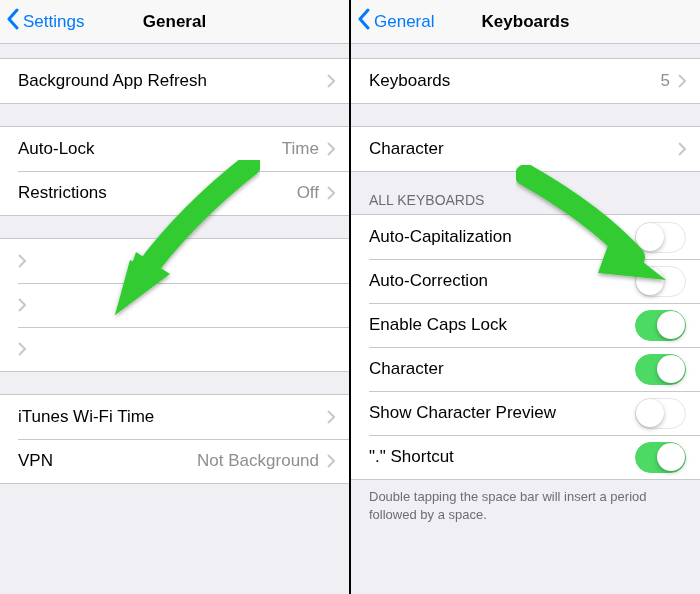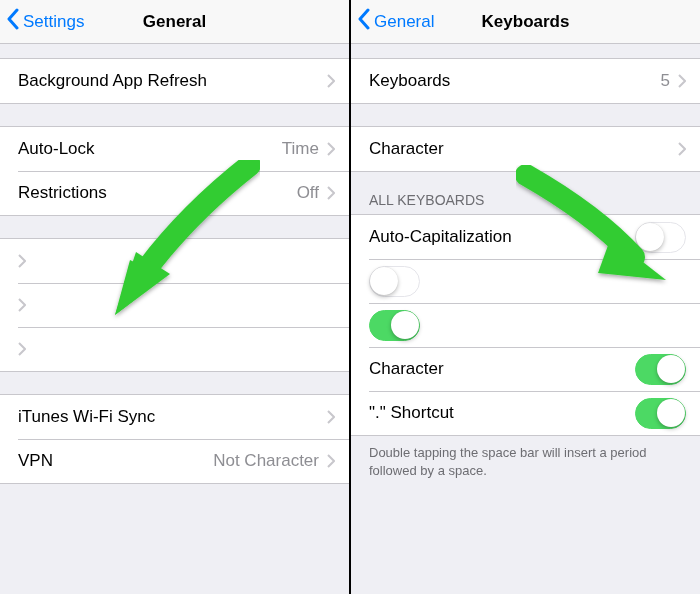--- a/index.html
+++ b/index.html
@@ -182,30 +182,30 @@
               <polyline points="1,1 7,7 1,13"></polyline>
             </svg>
           </span>
       </div>
     </div>
 
     <div class="spacer"></div>
 
     <div class="group">
       <div class="row">
-        <span class="label">iTunes Wi-Fi Sync</span>
+        <span class="label">iTunes Wi-Fi Time</span>
         <span class="chev">
             <svg viewBox="0 0 8 14" fill="none" stroke="currentColor" stroke-width="2">
               <polyline points="1,1 7,7 1,13"></polyline>
             </svg>
           </span>
       </div>
       <div class="row">
         <span class="label">VPN</span>
-        <span class="value">Not Character</span>
+        <span class="value">Not Background</span>
         <span class="chev">
             <svg viewBox="0 0 8 14" fill="none" stroke="currentColor" stroke-width="2">
               <polyline points="1,1 7,7 1,13"></polyline>
             </svg>
           </span>
       </div>
     </div>
 
     <div class="spacer"></div>
   </div>
@@ -269,32 +269,40 @@
     <div class="section-header" style="margin-top:14px">ALL KEYBOARDS</div>
 
     <div class="group">
       <div class="row">
         <span class="label">Auto-Capitalization</span>
         <span class="switch">
             <span class="knob"></span>
           </span>
       </div>
       <div class="row">
+        <span class="label">Auto-Correction</span>
         <span class="switch">
             <span class="knob"></span>
           </span>
       </div>
       <div class="row">
+        <span class="label">Enable Caps Lock</span>
         <span class="switch on">
             <span class="knob"></span>
           </span>
       </div>
       <div class="row">
         <span class="label">Character</span>
         <span class="switch on">
+            <span class="knob"></span>
+          </span>
+      </div>
+      <div class="row">
+        <span class="label">Show Character Preview</span>
+        <span class="switch">
             <span class="knob"></span>
           </span>
       </div>
       <div class="row">
         <span class="label">"." Shortcut</span>
         <span class="switch on">
             <span class="knob"></span>
           </span>
       </div>
     </div>

